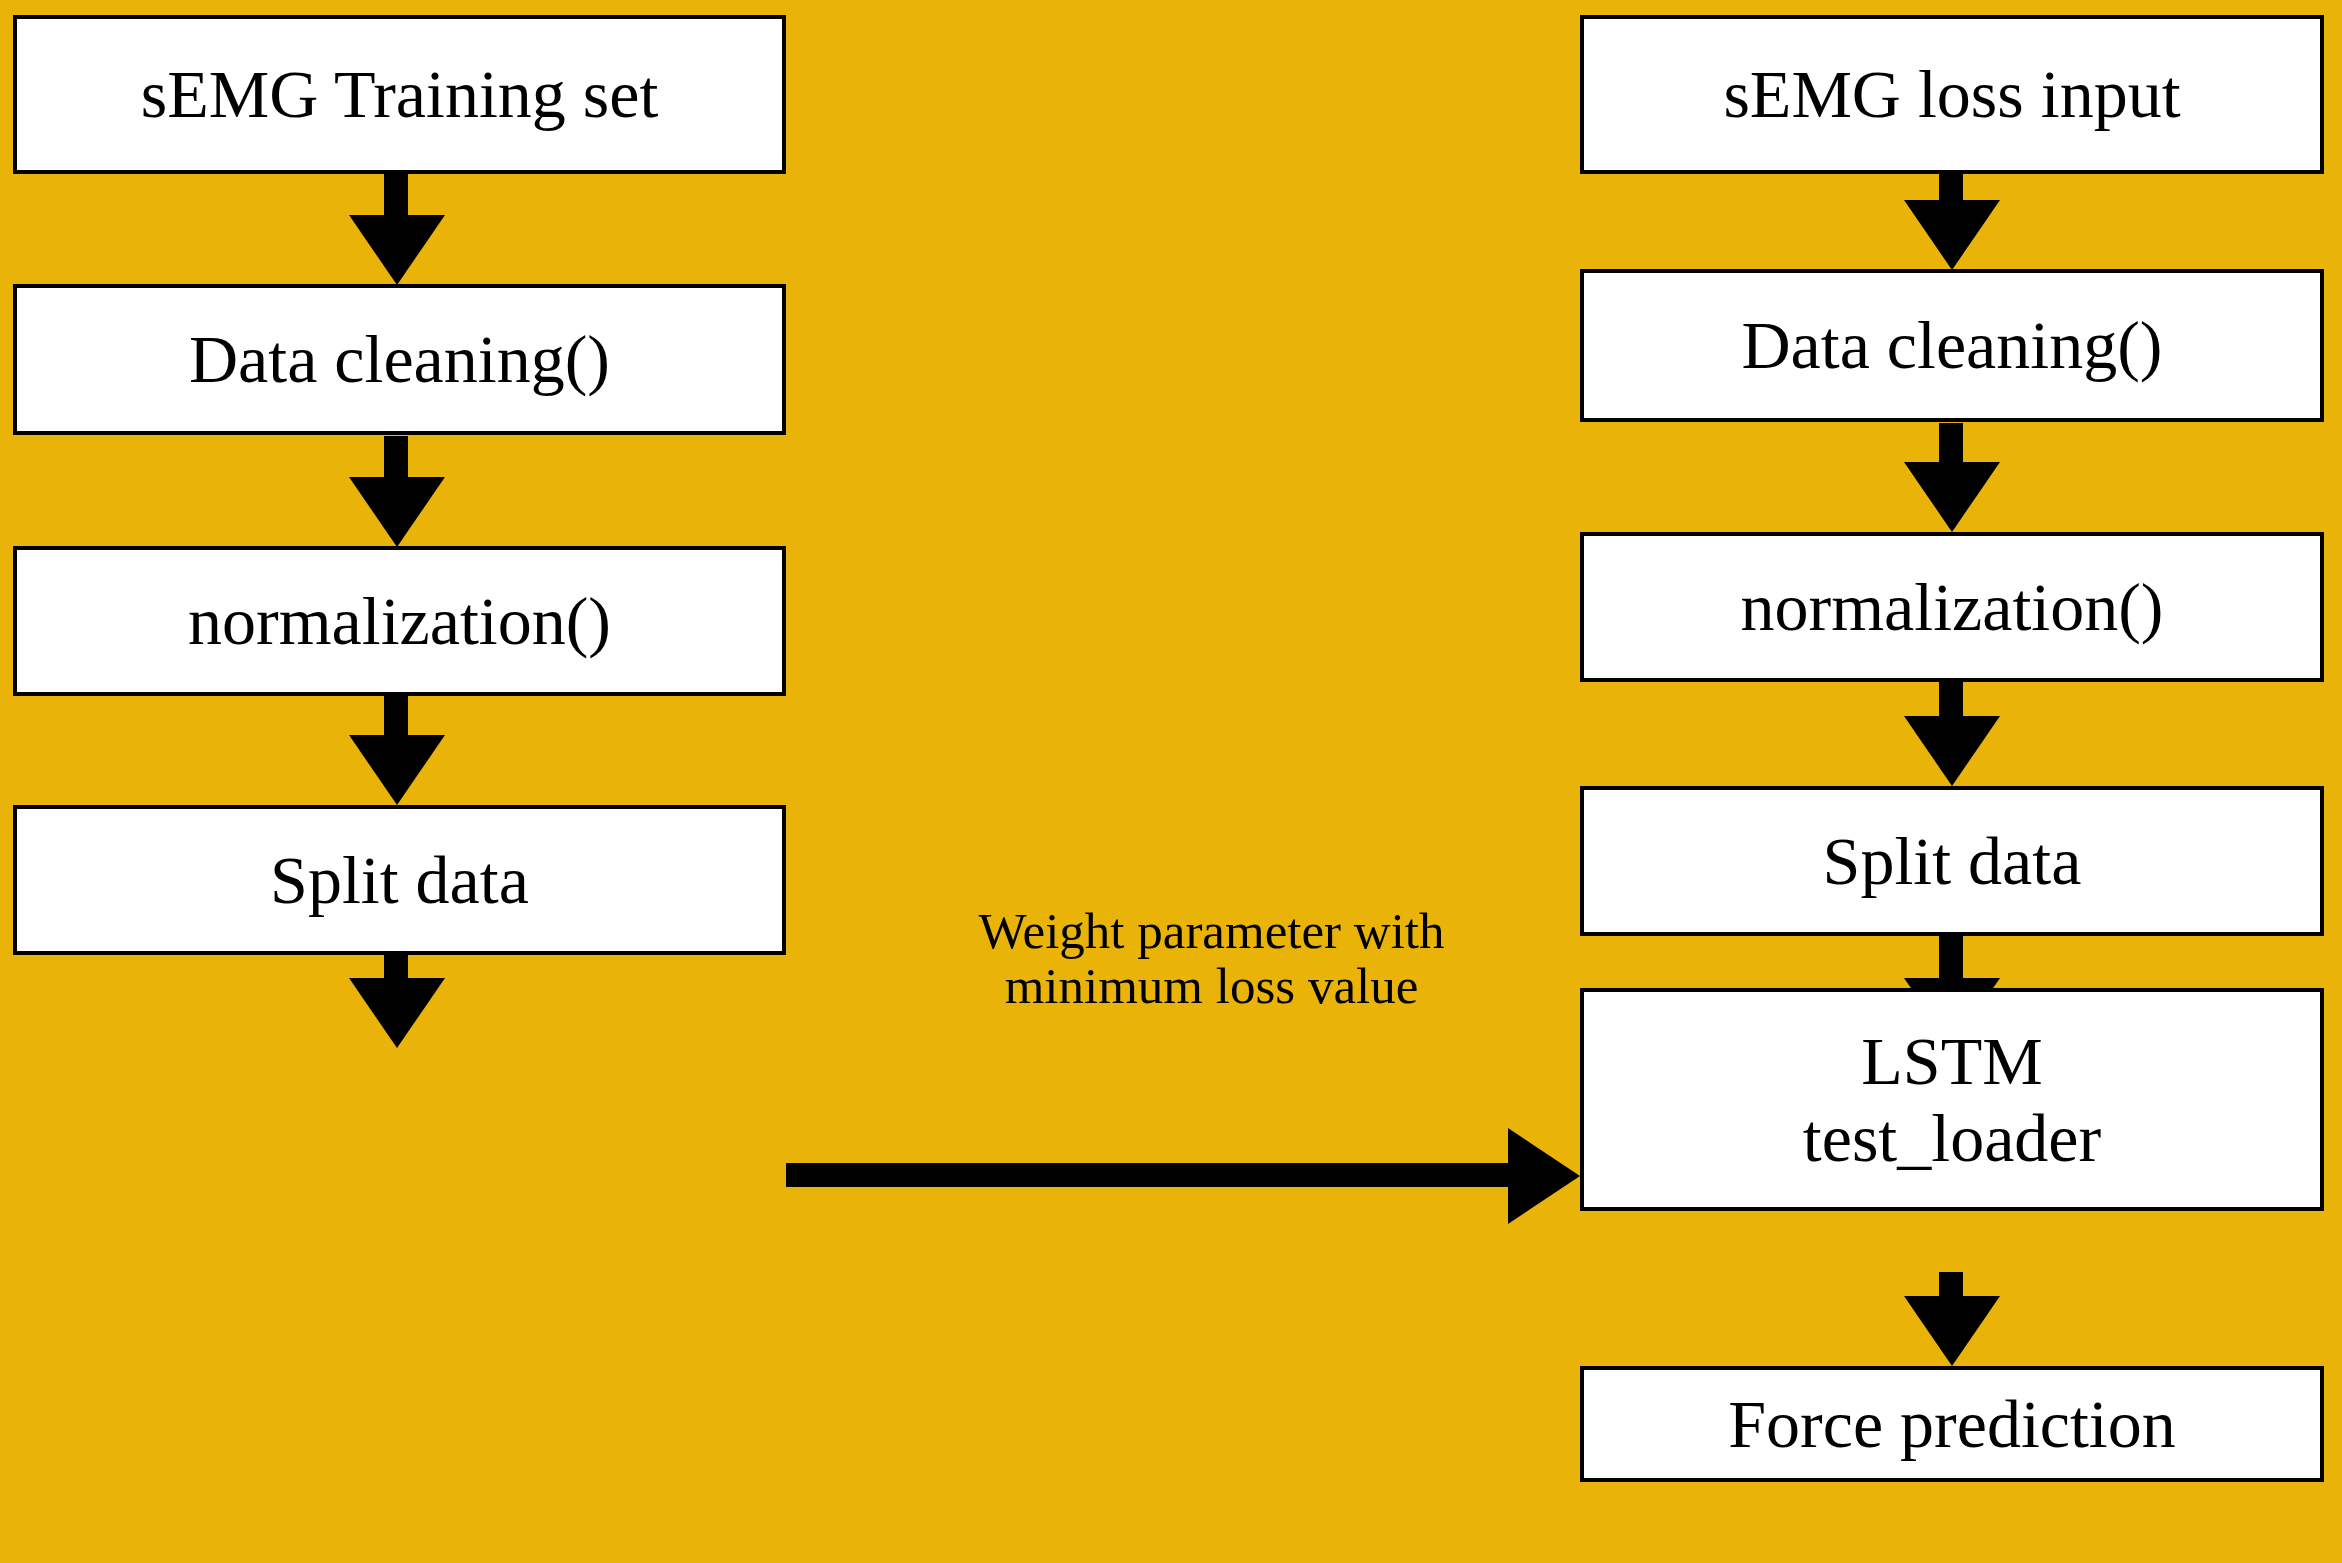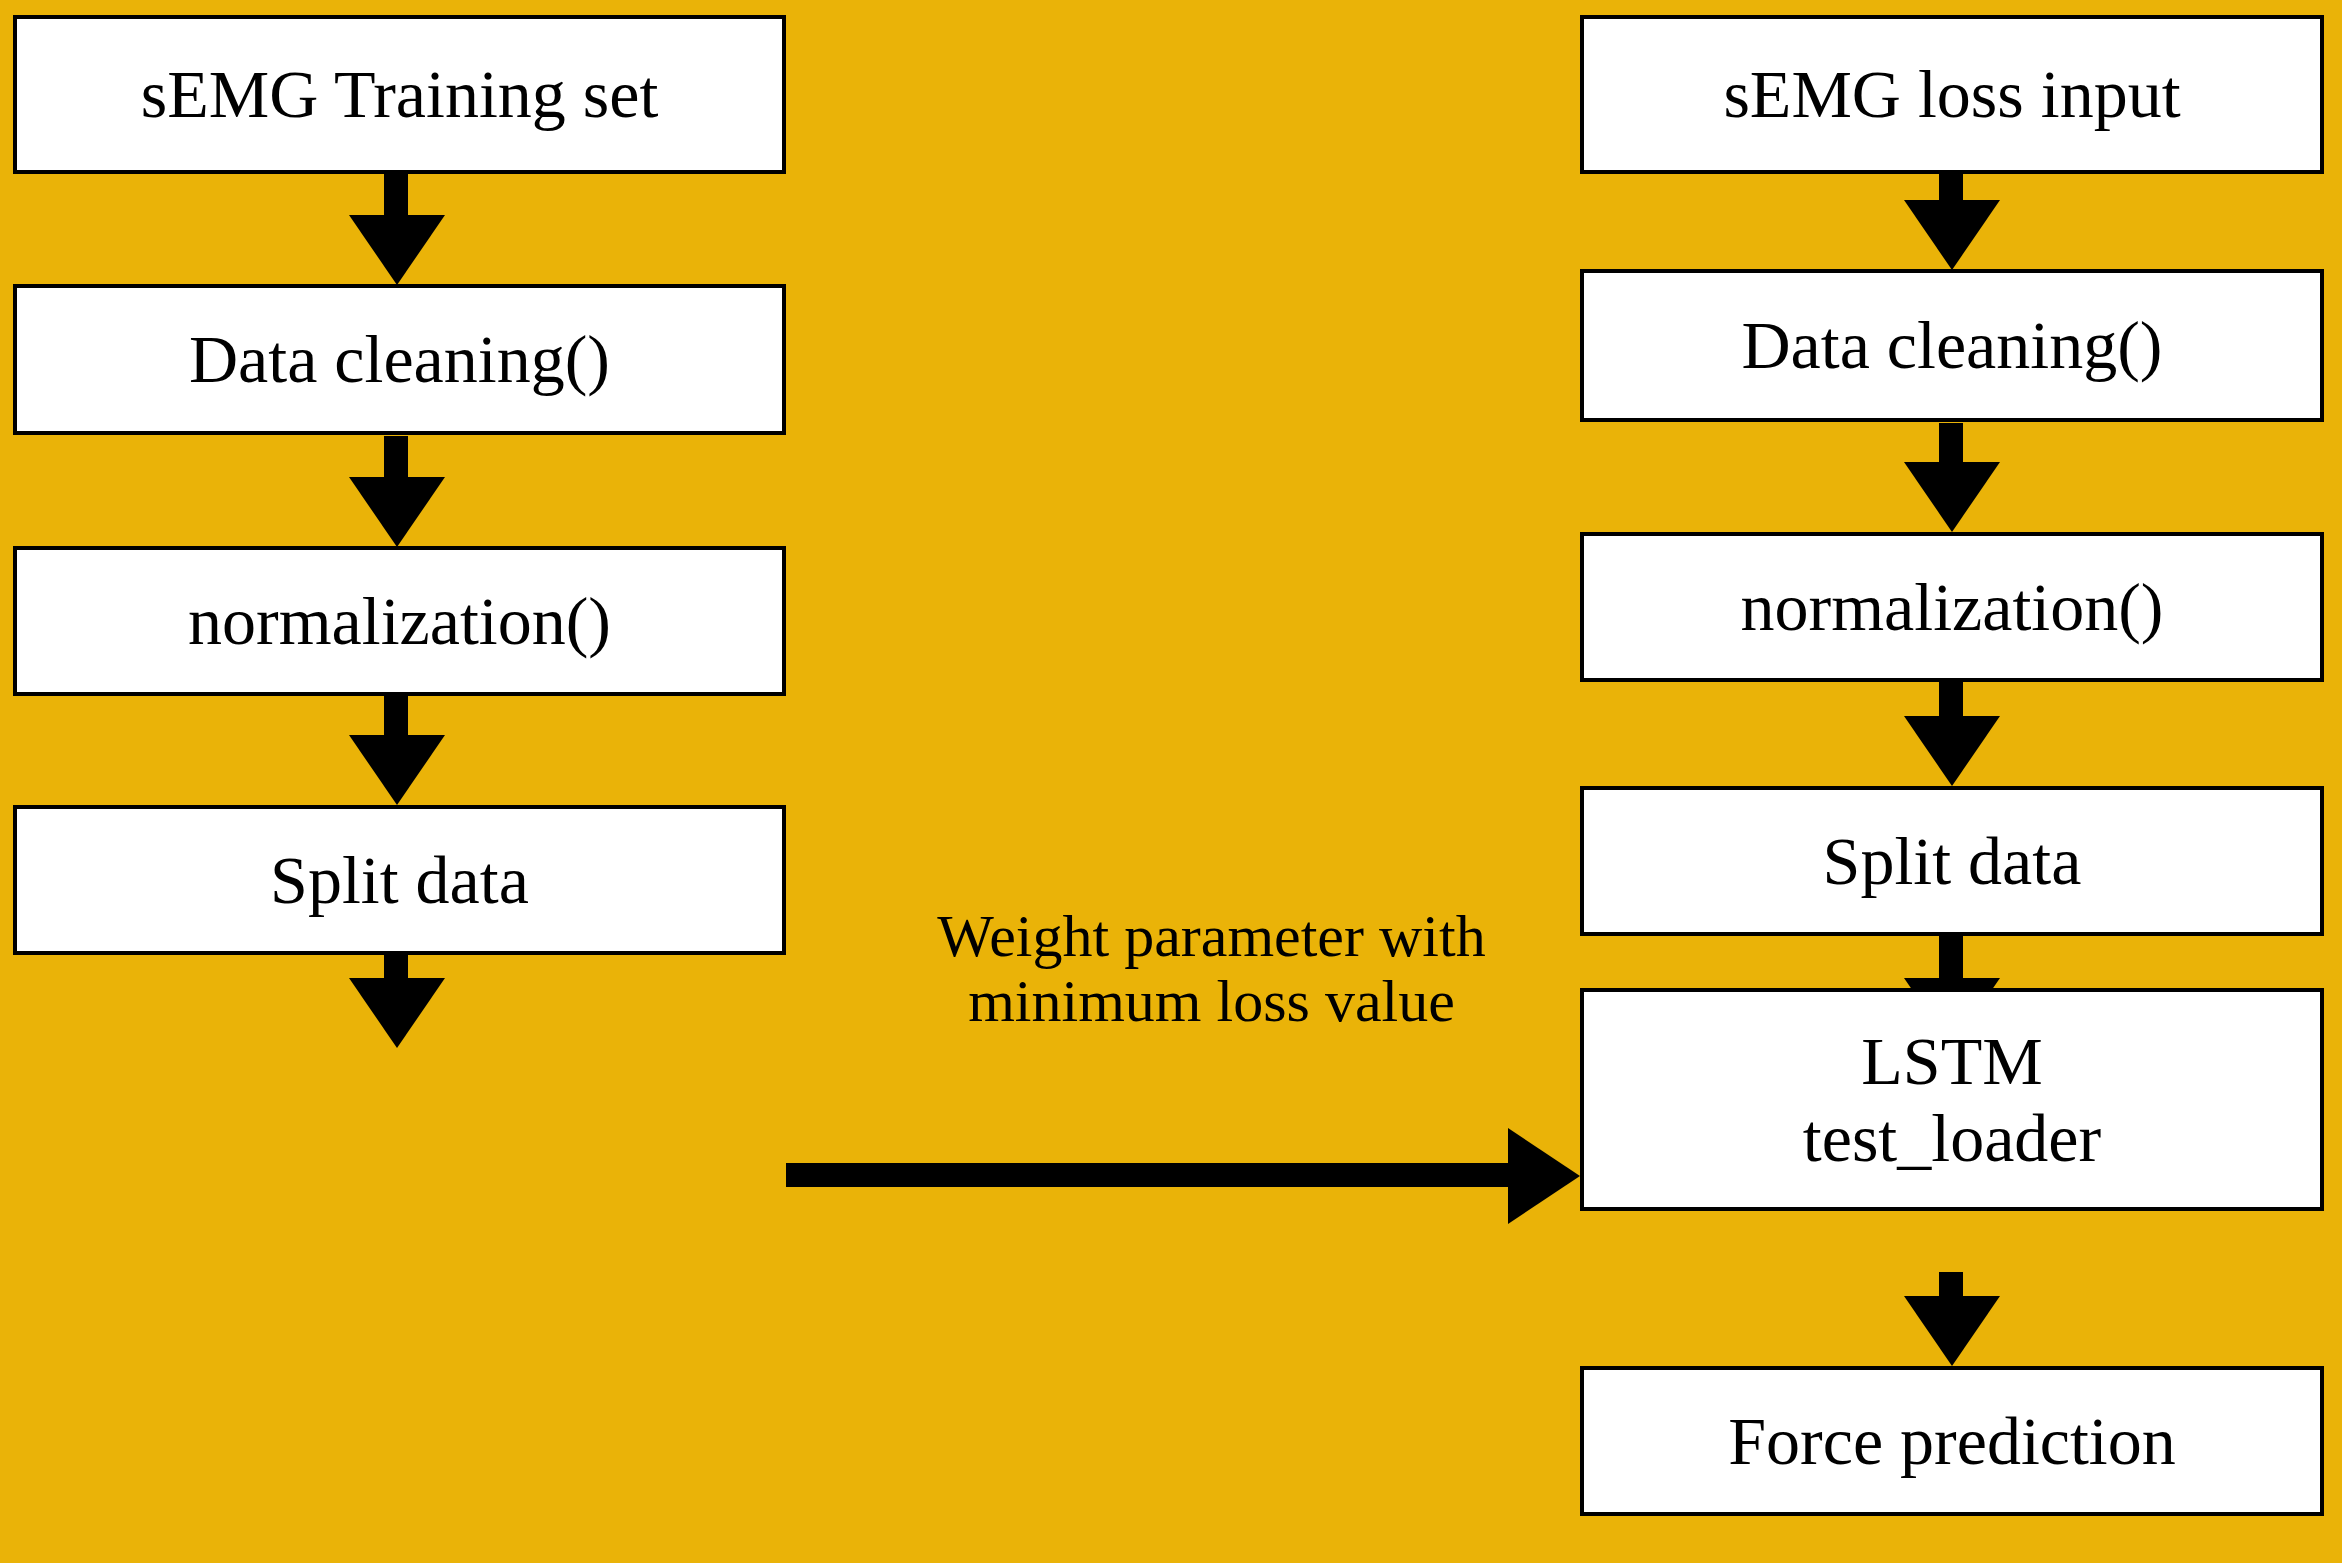--- a/index.html
+++ b/index.html
@@ -49,21 +49,21 @@
   #n-norm-l       { top: 546px;  height: 150px; }
   #n-split-l      { top: 805px;  height: 150px; }
   #n-train-loader { top: 1048px; height: 223px; }
 
   
   #n-input-r      { top: 14.8px;   height: 159px; }
   #n-clean-r      { top: 269px;  height: 153px; }
   #n-norm-r       { top: 532px;  height: 150px; }
   #n-split-r      { top: 786px;  height: 150px; }
   #n-test-loader  { top: 988px; height: 223px; }
-  #n-force        { top: 1366px; height: 150px; }
+  #n-force        { top: 1366px; height: 116px; }
 
   
   .v-arrow {
     position: absolute;
     width: 96px;
   }
   .v-arrow .shaft {
     position: absolute;
     left: 35px;
     top: 0;
@@ -123,21 +123,21 @@
     border-left: 72px solid #000000;
   }
 
   
   #edge-label {
     position: absolute;
     left: 796px;
     top: 904px;
     width: 831px;
     text-align: center;
-    font-size: 60px;
+    font-size: 51px;
     line-height: 1.08;
     white-space: pre-line;
     color: #000000;
   }
 </style>
 </head>
 <body>
 
 <div id="diagram">
 

